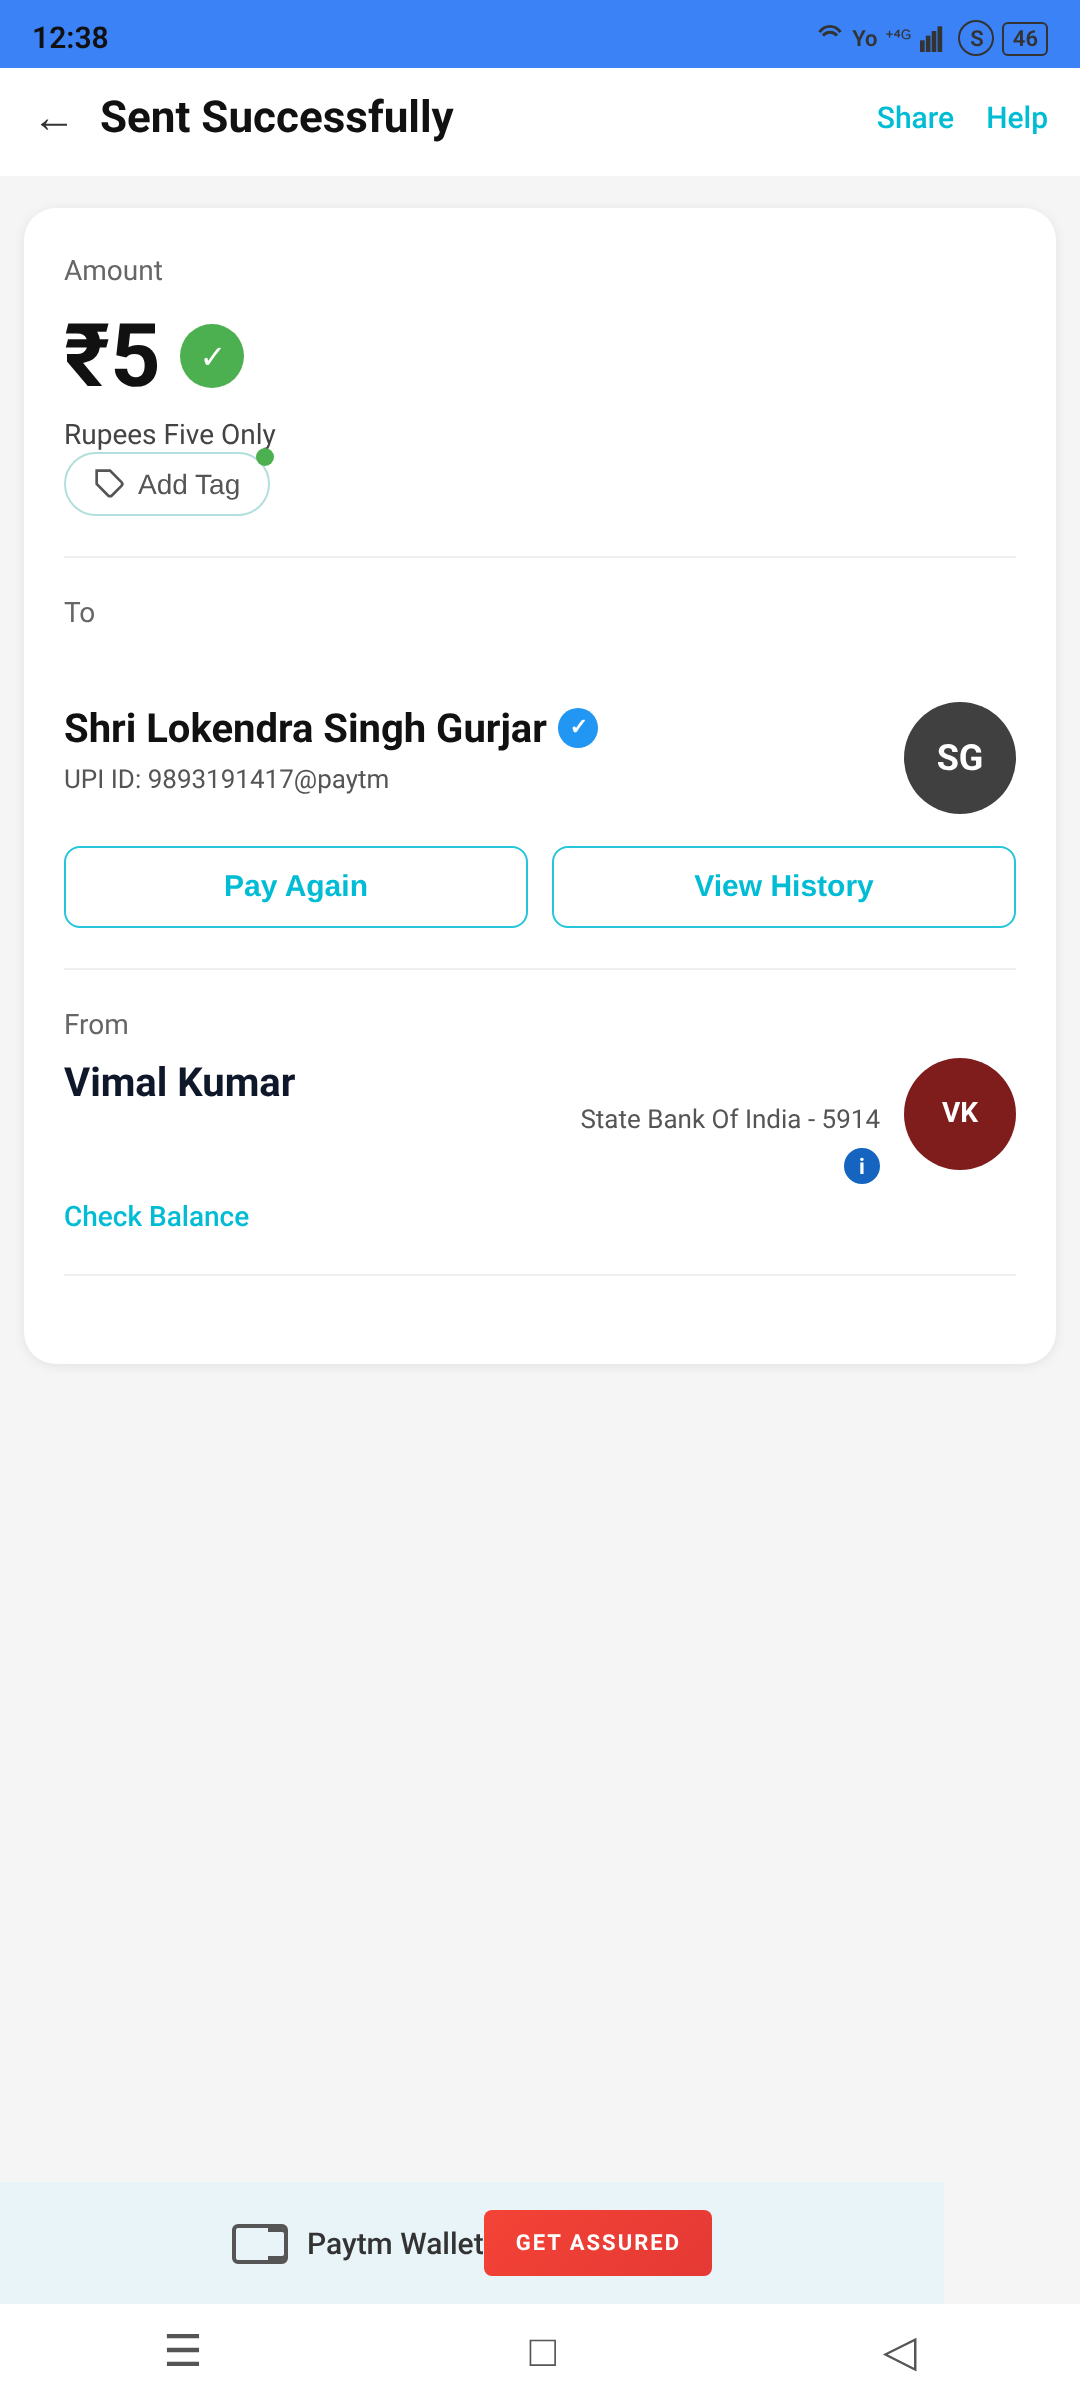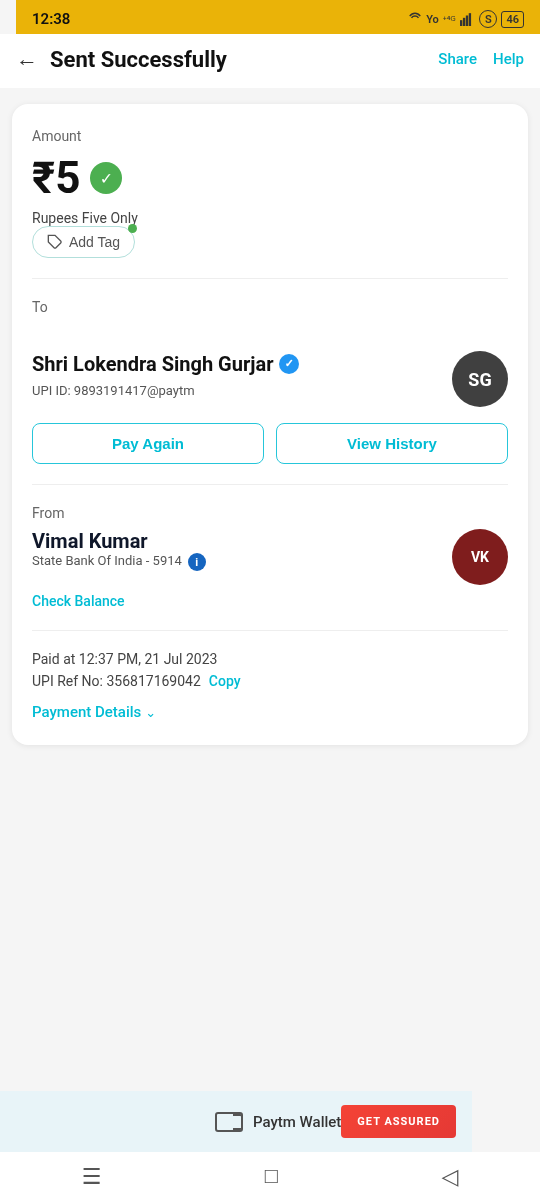--- a/index.html
+++ b/index.html
@@ -12,22 +12,21 @@
       position: relative;
       overflow-x: hidden;
     }
 
     
     .status-bar {
       display: flex;
       justify-content: space-between;
       align-items: center;
       padding: 10px 16px 6px;
-      background: #eab308;
-      margin-left: 16px;
+      background: #3b82f6;
     }
     .status-time {
       font-size: 15px;
       font-weight: 600;
       color: #111;
     }
     .status-icons {
       display: flex;
       align-items: center;
       gap: 4px;
@@ -233,23 +232,24 @@
     .from-name {
       font-size: 20px;
       font-weight: 700;
       color: #0f172a;
       margin-bottom: 0;
     }
     .bank-info {
       font-size: 13px;
       color: #555;
       display: flex;
-      align-items: flex-start;
+      align-items: flex-end;
       gap: 6px;
-      margin-bottom: 20px;
+      margin-bottom: 6px;
+      flex-direction: column;
     }
     .info-icon {
       width: 18px;
       height: 18px;
       background: #1565c0;
       border-radius: 50%;
       display: inline-flex;
       align-items: center;
       justify-content: center;
       color: white;
@@ -302,21 +302,21 @@
     }
 
     
     .bottom-bar {
       position: fixed;
       bottom: 48px;
       width: 472px;
       background: #e8f4f8;
       display: flex;
       align-items: center;
-      justify-content: flex-end;
+      justify-content: center;
       padding: 14px 16px;
     }
     .paytm-wallet-row {
       display: flex;
       align-items: center;
       gap: 10px;
     }
     .wallet-icon {
       width: 28px;
       height: 20px;
@@ -455,31 +455,20 @@
           <span class="info-icon">i</span>
         </div>
         <span class="check-balance-link">Check Balance</span>
       </div>
       <div class="avatar-vk">VK</div>
     </div>
   </div>
 
   <div class="divider"></div>
 
-  <div>
-    <div class="paid-at">Paid at 12:37 PM, 21 Jul 2023</div>
-    <div class="upi-ref-row">
-      <span>UPI Ref No: 356817169042</span>
-      <span class="copy-link">Copy</span>
-    </div>
-    <div class="payment-details-row">
-      <span class="payment-details-text">Payment Details</span>
-      <span class="chevron-down">⌄</span>
-    </div>
-  </div>
 
 </div>
 
 <div class="bottom-bar">
   <div class="paytm-wallet-row">
     <div class="wallet-icon"></div>
     <span class="wallet-label">Paytm Wallet</span>
   </div>
   <div class="get-assured-btn">GET ASSURED</div>
 </div>

